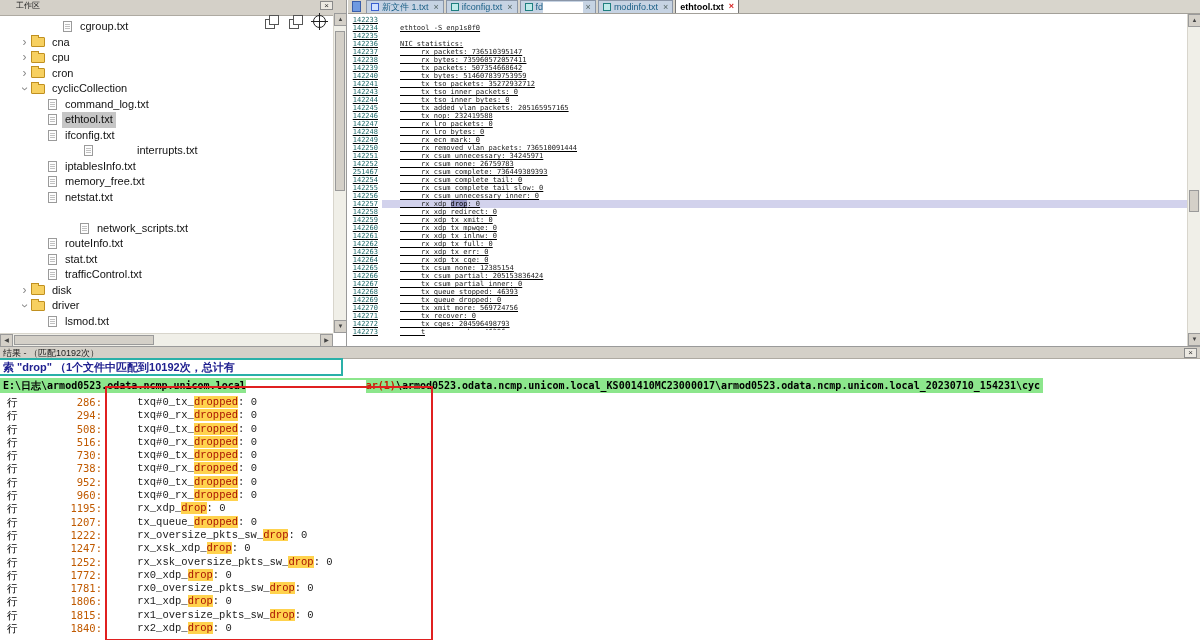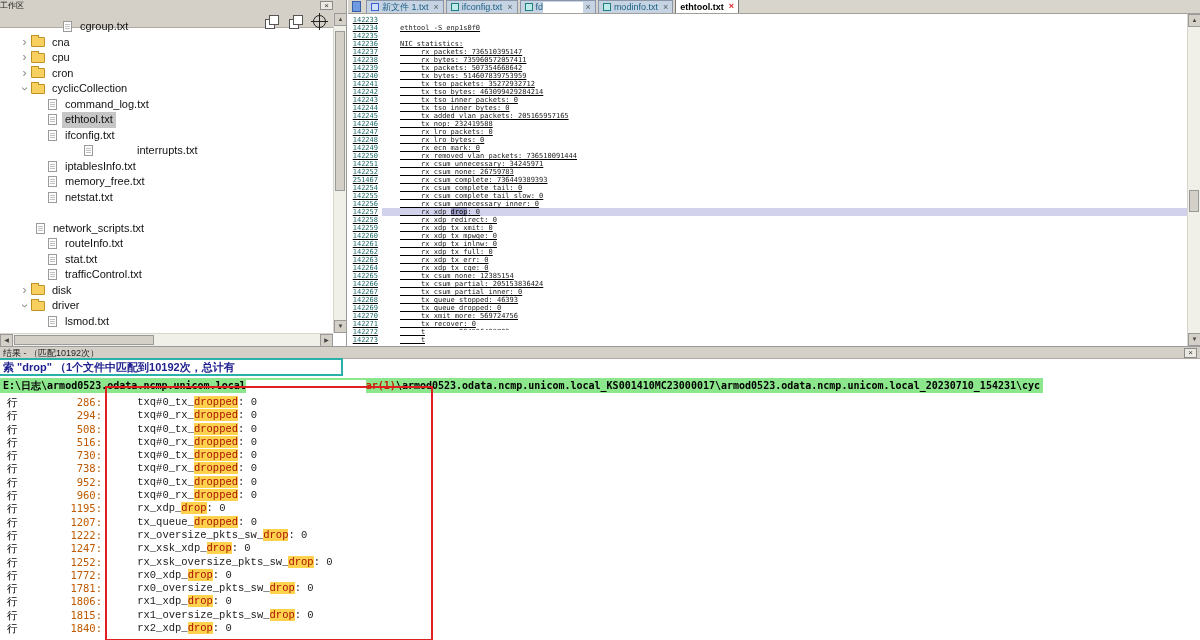--- a/index.html
+++ b/index.html
@@ -2,21 +2,21 @@
 <html><head>
 <meta charset="utf-8">
 <style>
   * { margin:0; padding:0; box-sizing:border-box; }
   html,body { width:1200px; height:640px; overflow:hidden; }
   body { font-family:"Liberation Sans",sans-serif; background:#fff; }
   .app { position:relative; width:1200px; height:640px; background:#fff; overflow:hidden; }
 
   
   .left-panel { position:absolute; left:0; top:0; width:347px; height:346px; background:#fff; border-right:1px solid #9a9a9a; }
-  .panel-titlebar { position:absolute; top:0; left:0; right:0; height:28px; background:#d4d0c8; border-bottom:1px solid #aeaaa2; font-size:8px; line-height:11px; padding-left:0; color:#222; }
+  .panel-titlebar { position:absolute; top:0; left:0; right:0; height:16px; background:#d4d0c8; border-bottom:1px solid #aeaaa2; font-size:8px; line-height:11px; padding-left:16px; color:#222; }
   .tb-close { position:absolute; right:13px; top:1px; width:13px; height:9px; border:1px solid #8a8a8a; background:#ece9e2; text-align:center; line-height:7px; font-size:8px; color:#333; cursor:default; }
   .tree-toolbar { position:absolute; top:15px; right:20px; display:flex; gap:11px; z-index:5; }
   .tb-icon { width:13px; height:13px; position:relative; }
   .tb-icon.squares::before { content:""; position:absolute; left:0; top:4px; width:8px; height:8px; border:1px solid #555; background:#fff; }
   .tb-icon.squares::after { content:""; position:absolute; left:4px; top:0; width:8px; height:8px; border:1px solid #555; background:#fff; }
   .tb-icon.target { border:1px solid #222; border-radius:50%; width:13px; height:13px; }
   .tb-icon.target::before { content:""; position:absolute; left:5px; top:-3px; bottom:-3px; width:1px; background:#222; }
   .tb-icon.target::after { content:""; position:absolute; top:5px; left:-3px; right:-3px; height:1px; background:#222; }
 
   .file-tree { position:absolute; top:13px; left:0; right:13px; bottom:13px; padding-top:6px; overflow:hidden; font-size:11px; }
@@ -150,21 +150,21 @@
           <span class="arrow"></span>
           <span class="ico-file"></span>
           <span class="tlab">memory_free.txt</span>
         </div>
         <div class="tree-row" style="padding-left: 34px;">
           <span class="arrow"></span>
           <span class="ico-file"></span>
           <span class="tlab">netstat.txt</span>
         </div>
         <div class="tree-row"></div>
-        <div class="tree-row" style="padding-left: 22px;">
+        <div class="tree-row" style="padding-left: 38px; margin-left: 28px;">
           <span class="arrow"></span>
           <span class="ico-file"></span>
           <span class="tlab">network_scripts.txt</span>
         </div>
         <div class="tree-row" style="padding-left: 34px;">
           <span class="arrow"></span>
           <span class="ico-file"></span>
           <span class="tlab">routeInfo.txt</span>
         </div>
         <div class="tree-row" style="padding-left: 34px;">
@@ -239,21 +239,20 @@
     <div class="editor-body">
         <div class="eline"><span class="lnum">142233</span><span class="ltext"></span></div>
         <div class="eline"><span class="lnum">142234</span><span class="ltext">ethtool -S enp1s0f0</span></div>
         <div class="eline"><span class="lnum">142235</span><span class="ltext"></span></div>
         <div class="eline"><span class="lnum">142236</span><span class="ltext">NIC statistics:</span></div>
         <div class="eline"><span class="lnum">142237</span><span class="ltext">     rx_packets: 736510395147</span></div>
         <div class="eline"><span class="lnum">142238</span><span class="ltext">     rx_bytes: 735960572057411</span></div>
         <div class="eline"><span class="lnum">142239</span><span class="ltext">     tx_packets: 507354668642</span></div>
         <div class="eline"><span class="lnum">142240</span><span class="ltext">     tx_bytes: 514607839753959</span></div>
         <div class="eline"><span class="lnum">142241</span><span class="ltext">     tx_tso_packets: 35272932712</span></div>
-        <div class="eline"><span class="lnum">142242</span><span class="ltext">     tx_tso_bytes: 463099429284214</span></div>
         <div class="eline"><span class="lnum">142243</span><span class="ltext">     tx_tso_inner_packets: 0</span></div>
         <div class="eline"><span class="lnum">142244</span><span class="ltext">     tx_tso_inner_bytes: 0</span></div>
         <div class="eline"><span class="lnum">142245</span><span class="ltext">     tx_added_vlan_packets: 205165957165</span></div>
         <div class="eline"><span class="lnum">142246</span><span class="ltext">     tx_nop: 232419588</span></div>
         <div class="eline"><span class="lnum">142247</span><span class="ltext">     rx_lro_packets: 0</span></div>
         <div class="eline"><span class="lnum">142248</span><span class="ltext">     rx_lro_bytes: 0</span></div>
         <div class="eline"><span class="lnum">142249</span><span class="ltext">     rx_ecn_mark: 0</span></div>
         <div class="eline"><span class="lnum">142250</span><span class="ltext">     rx_removed_vlan_packets: 736510091444</span></div>
         <div class="eline"><span class="lnum">142251</span><span class="ltext">     rx_csum_unnecessary: 34245971</span></div>
         <div class="eline"><span class="lnum">142252</span><span class="ltext">     rx_csum_none: 26759783</span></div>

